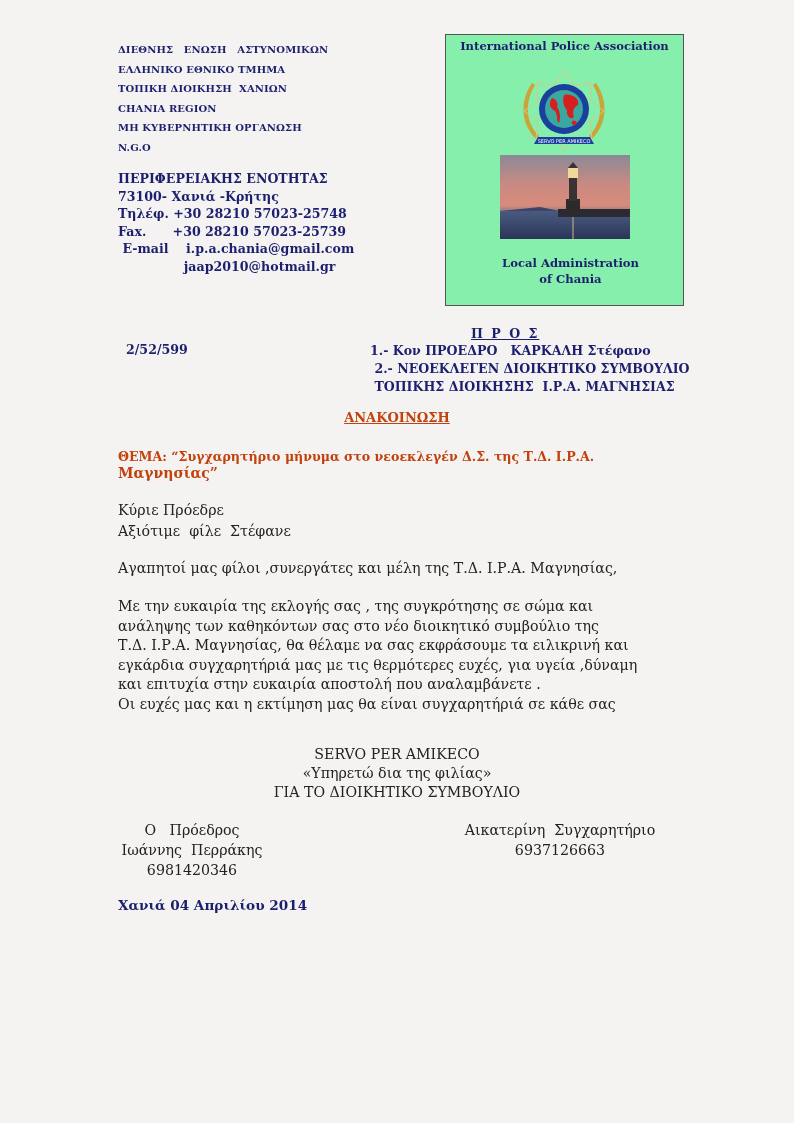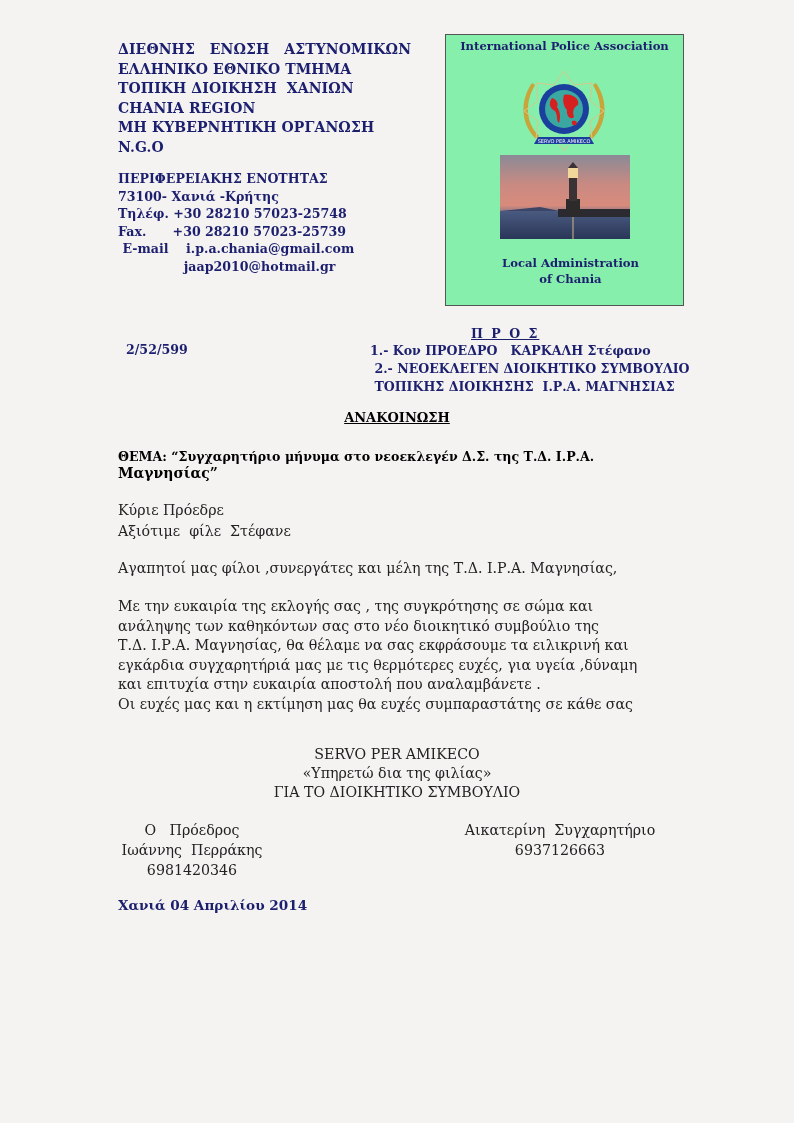--- a/index.html
+++ b/index.html
@@ -4,29 +4,29 @@
 <style>
   html, body { margin: 0; padding: 0; }
   body {
     width: 794px; height: 1123px;
     background: #f4f3f2;
     position: relative;
     overflow: hidden;
     font-family: "DejaVu Serif", "Liberation Serif", serif;
   }
   .navy { color: #1c1f6e; }
-  .maroon { color: #000000; }
+  .maroon { color: #c2410c; }
   .bold-serif {
     font-family: "DejaVu Serif", serif;
     font-weight: bold;
   }
   .abs { position: absolute; }
 
   
-  #hdr-left { left: 118px; top: 40px; font-size: 14px; line-height: 19.6px; letter-spacing: 0.1px; }
+  #hdr-left { left: 118px; top: 40px; font-size: 10px; line-height: 19.6px; letter-spacing: 0.1px; }
   #hdr-left div { white-space: pre; }
   #addr { left: 118px; top: 170px; font-size: 12.6px; line-height: 17.6px; }
   #addr div { white-space: pre; }
 
   
   #ipa-box {
     left: 445px; top: 34px; width: 237px; height: 270px;
     border: 1.5px solid #555;
     background: #86efac;
   }
@@ -165,21 +165,21 @@
 </div>
 
 <div id="salutation" class="abs body-text">Αγαπητοί μας φίλοι ,συνεργάτες και μέλη της Τ.Δ. Ι.Ρ.Α. Μαγνησίας,</div>
 
 <div id="paragraph" class="abs body-text">
   <div>Με την ευκαιρία της εκλογής σας , της συγκρότησης σε σώμα και</div>
   <div>ανάληψης των καθηκόντων σας στο νέο διοικητικό συμβούλιο της</div>
   <div>Τ.Δ. Ι.Ρ.Α. Μαγνησίας, θα θέλαμε να σας εκφράσουμε τα ειλικρινή και</div>
   <div>εγκάρδια συγχαρητήριά μας με τις θερμότερες ευχές, για υγεία ,δύναμη</div>
   <div>και επιτυχία στην ευκαιρία αποστολή που αναλαμβάνετε .</div>
-  <div>Οι ευχές μας και η εκτίμηση μας θα ευχές συμπαραστάτης σε κάθε σας</div>
+  <div>Οι ευχές μας και η εκτίμηση μας θα είναι συγχαρητήριά σε κάθε σας</div>
 </div>
 
 <div id="closing" class="abs body-text">
   <div>SERVO PER AMIKECO</div>
   <div>«Υπηρετώ δια της φιλίας»</div>
   <div>ΓΙΑ ΤΟ ΔΙΟΙΚΗΤΙΚΟ ΣΥΜΒΟΥΛΙΟ</div>
 </div>
 
 <div id="sig-left" class="abs body-text">
   <div style="white-space:pre;">Ο   Πρόεδρος</div>

